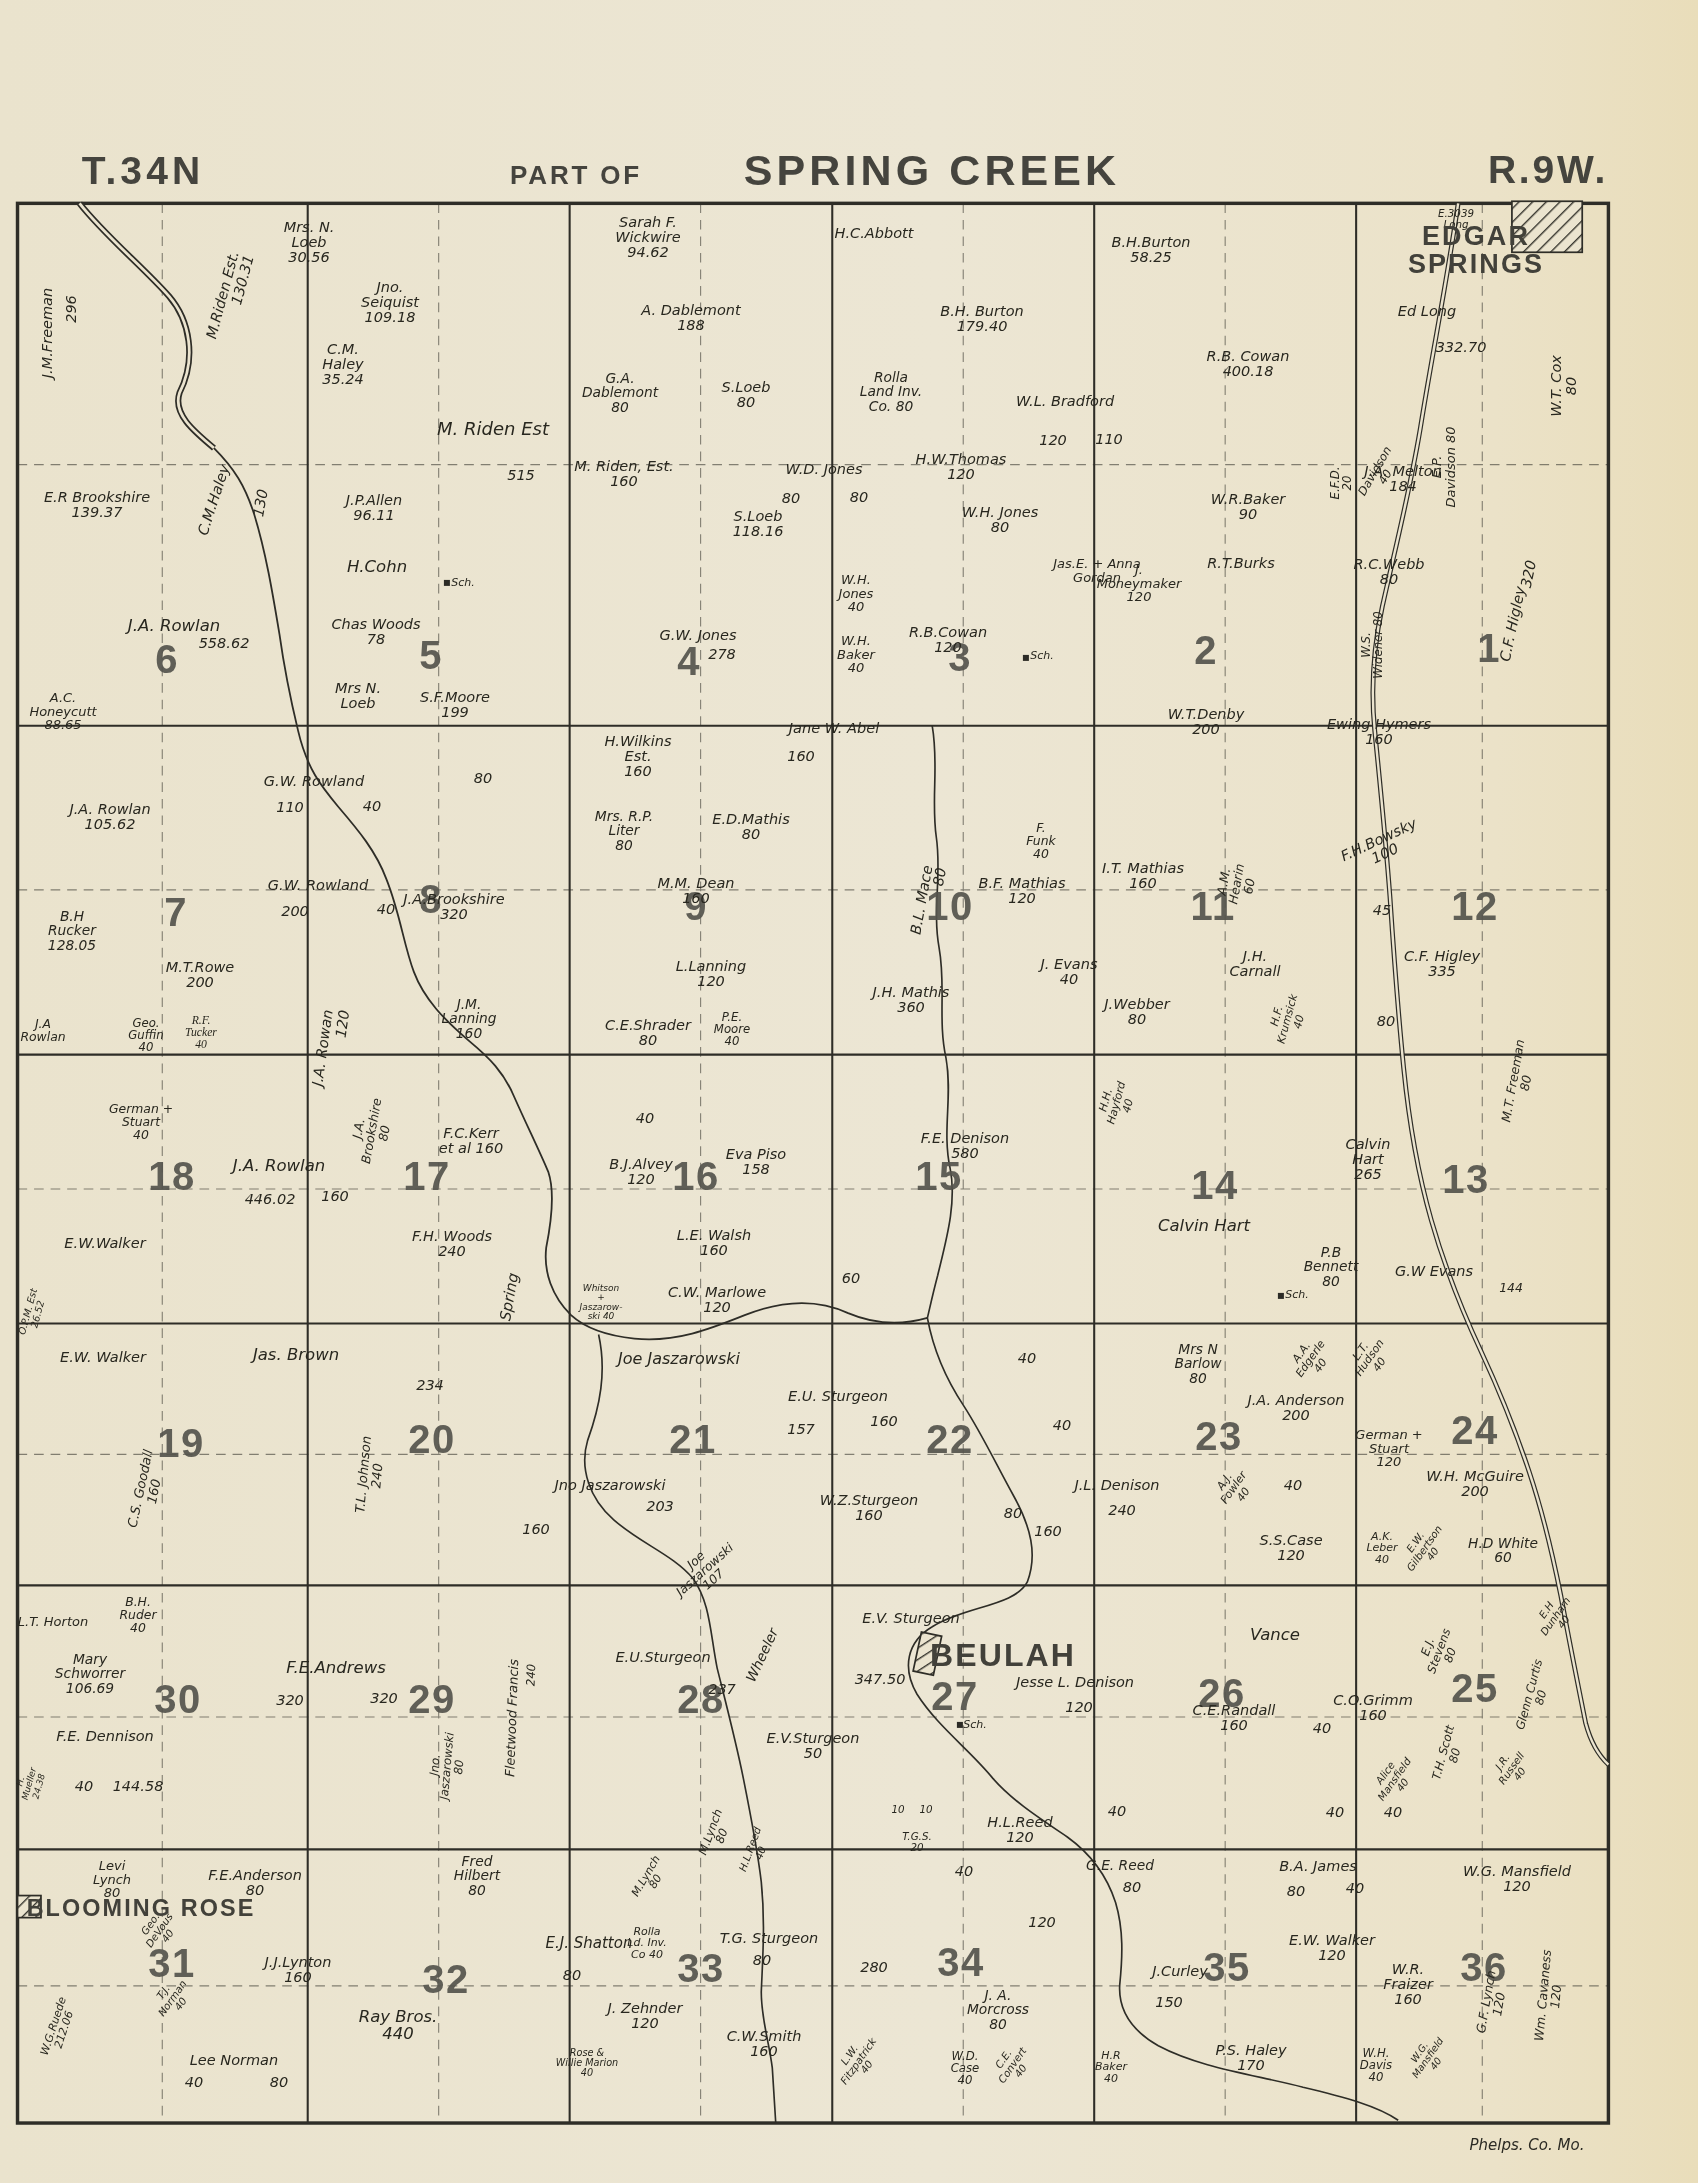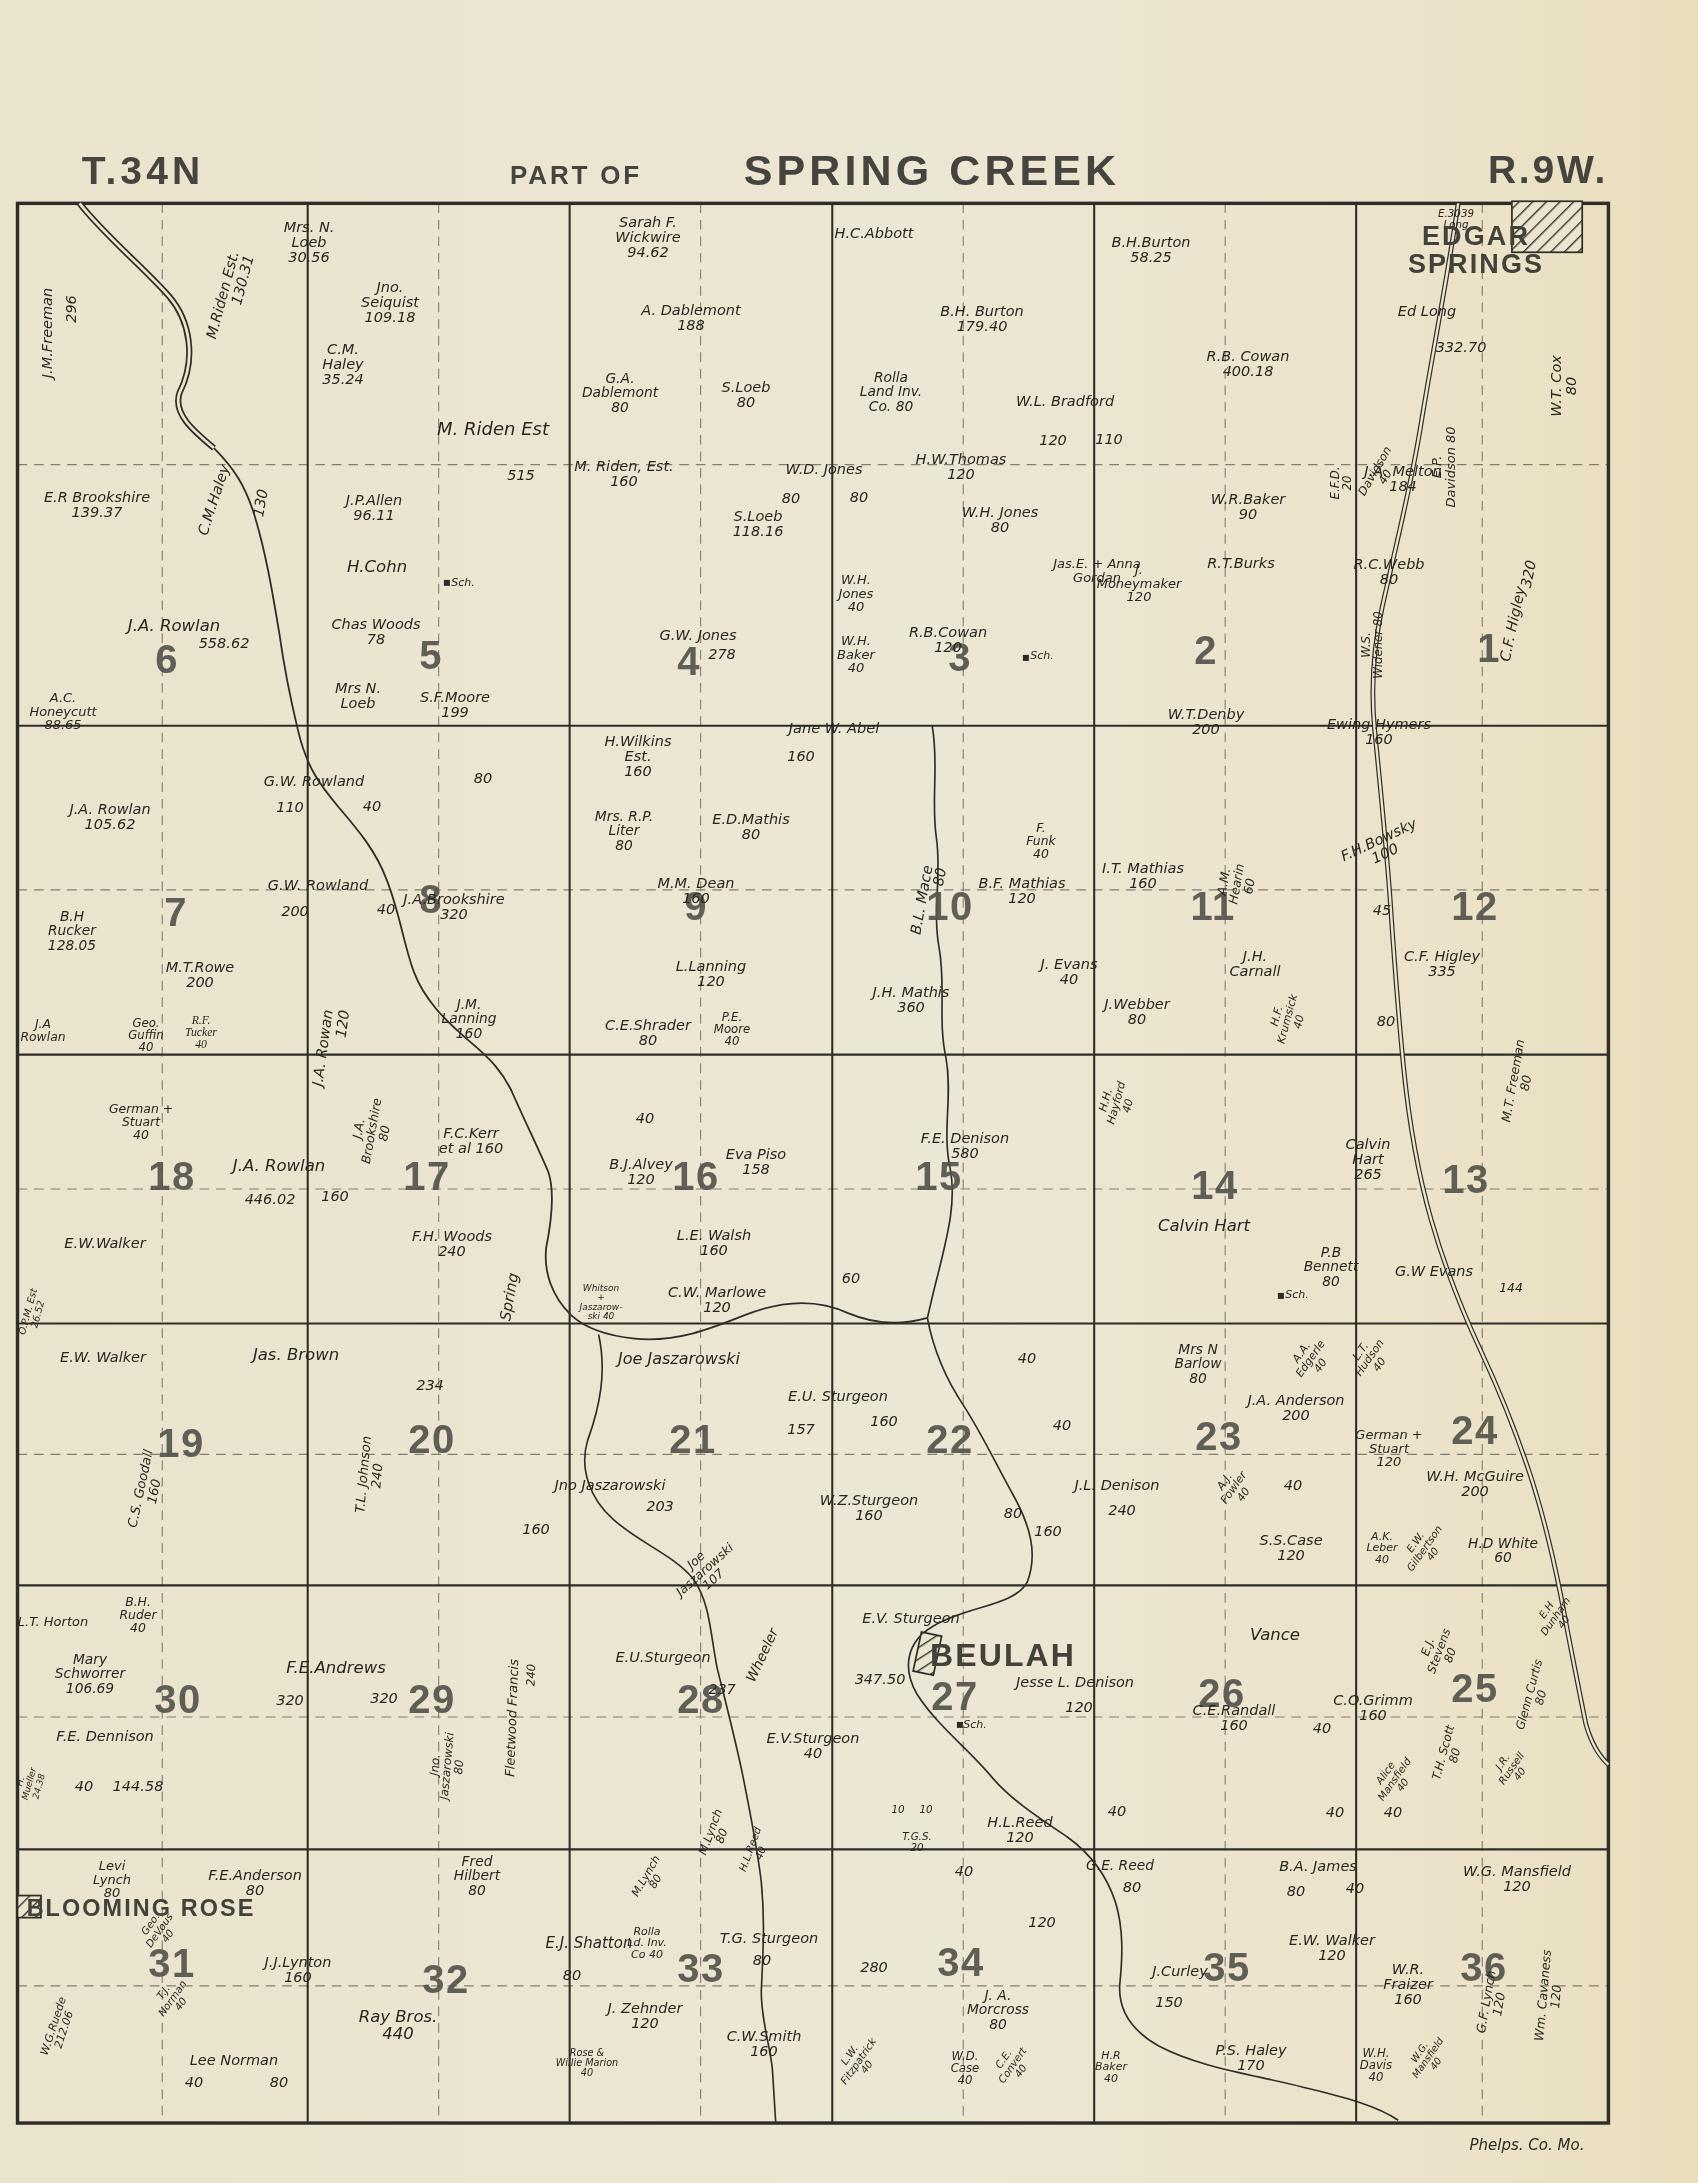--- a/index.html
+++ b/index.html
@@ -405,21 +405,21 @@
 80</div>
       <div class="lbl " style="left: 663px; top: 1658px; transform: translate(-50%, -50%);">E.U.Sturgeon</div>
       <div class="lbl " style="left: 722px; top: 1690px; transform: translate(-50%, -50%);">237</div>
       <div class="lbl " style="left: 762px; top: 1655px; font-size: 13.8px; transform: translate(-50%, -50%) rotate(-65deg);">Wheeler</div>
       <div class="lbl " style="left: 911px; top: 1619px; transform: translate(-50%, -50%);">E.V. Sturgeon</div>
       <div class="lbl " style="left: 880px; top: 1680px; transform: translate(-50%, -50%);">347.50</div>
       <div class="lbl " style="left: 1075px; top: 1683px; transform: translate(-50%, -50%);">Jesse L. Denison</div>
       <div class="lbl " style="left: 1079px; top: 1708px; transform: translate(-50%, -50%);">120</div>
       <div class="lbl " style="left: 975px; top: 1725px; font-size: 11px; transform: translate(-50%, -50%);">Sch.</div>
       <div class="lbl " style="left: 813px; top: 1746px; transform: translate(-50%, -50%);">E.V.Sturgeon
-40</div>
+50</div>
       <div class="lbl " style="left: 898px; top: 1809px; font-size: 10.3px; transform: translate(-50%, -50%);">10</div>
       <div class="lbl " style="left: 926px; top: 1809px; font-size: 10.3px; transform: translate(-50%, -50%);">10</div>
       <div class="lbl " style="left: 917px; top: 1842px; font-size: 10.3px; transform: translate(-50%, -50%);">T.G.S.
 20</div>
       <div class="lbl " style="left: 1020px; top: 1830px; transform: translate(-50%, -50%);">H.L.Reed
 120</div>
       <div class="lbl " style="left: 716px; top: 1834px; font-size: 11.7px; transform: translate(-50%, -50%) rotate(-70deg);">M.Lynch
 80</div>
       <div class="lbl " style="left: 755px; top: 1851px; font-size: 10.3px; transform: translate(-50%, -50%) rotate(-70deg);">H.L.Reed
 40</div>

